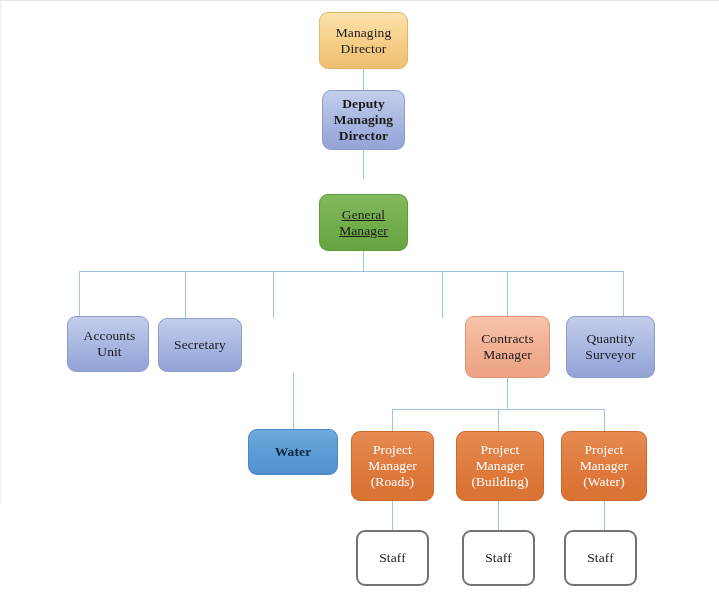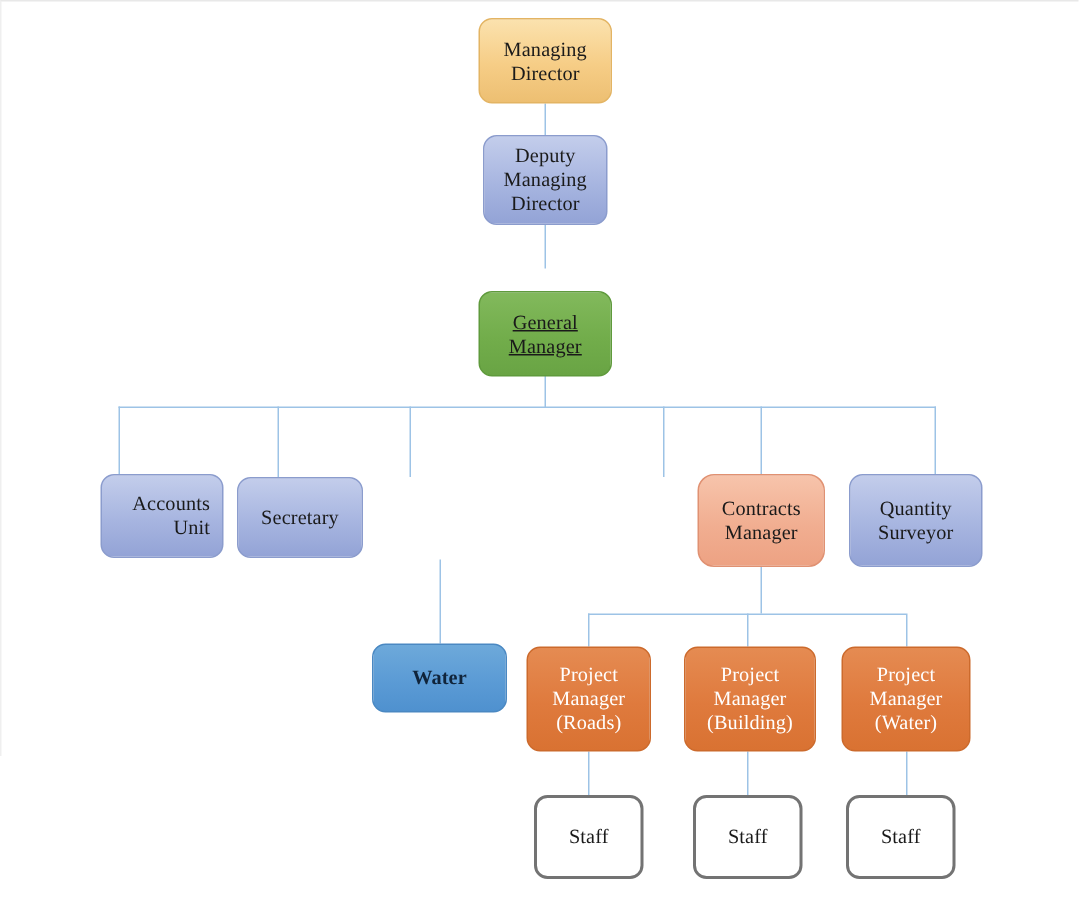--- a/index.html
+++ b/index.html
@@ -31,21 +31,21 @@
     align-items:center;
     border-radius:9px;
     font-size:13.5px;
     line-height:1.18;
     color:#1a1a1a;
     letter-spacing:.1px;
     z-index:3;
   }
   .node .lbl{width:100%;padding:0 8px;}
   .node.center .lbl{text-align:center;}
-  .node.left .lbl{text-align:right;padding-left:11px;}
+  .node.left .lbl{text-align:center;padding-left:11px;}
 
   
   .fill-gold   {background:linear-gradient(180deg,#fbe2ae 0%,#f6cd86 55%,#edbf72 100%);border:1px solid #e3b463;}
   .fill-peri   {background:linear-gradient(180deg,#c3cdeb 0%,#a7b5e0 55%,#93a3d6 100%);border:1px solid #8b9ccd;}
   .fill-green  {background:linear-gradient(180deg,#82b95c 0%,#72ad4b 55%,#69a444 100%);border:1px solid #5f9a3c;}
   .fill-salmon {background:linear-gradient(180deg,#f7c4ab 0%,#f1ae91 55%,#eda283 100%);border:1px solid #e09172;}
   .fill-steel  {background:linear-gradient(180deg,#6da9da 0%,#5b9bd5 55%,#4f91cf 100%);border:1px solid #4a88c2;}
   .fill-orange {background:linear-gradient(180deg,#e58b52 0%,#df7a3d 55%,#d97232 100%);border:1px solid #cc6a2c;}
   .fill-white  {background:#ffffff;border:2px solid #737373;}
   .fill-steel .lbl{color:#10243a;font-weight:bold;}
@@ -80,39 +80,39 @@
   <div class="conn v" style="left:603px;top:408px;height:22px;"></div>
 
   <div class="conn v" style="left:391px;top:500px;height:29px;"></div>
   <div class="conn v" style="left:497px;top:500px;height:29px;"></div>
   <div class="conn v" style="left:603px;top:500px;height:29px;"></div>
 
   <div class="node center fill-gold" style="left:318px;top:11px;width:89px;height:57px;">
     <span class="lbl">Managing<br>Director</span>
   </div>
 
-  <div class="node center fill-peri" style="left:321px;top:89px;width:83px;height:60px;">
+  <div class="node center fill-peri" style="left:321px;top:89px;width:83px;height:60px;font-weight:bold;">
     <span class="lbl">Deputy<br>Managing<br>Director</span>
   </div>
 
   <div class="node center fill-green" style="left:318px;top:193px;width:89px;height:57px;text-decoration:underline;">
     <span class="lbl">General<br>Manager</span>
   </div>
 
   <div class="node left fill-peri" style="left:66px;top:315px;width:82px;height:56px;">
     <span class="lbl">Accounts<br>Unit</span>
   </div>
 
   <div class="node center fill-peri" style="left:157px;top:317px;width:84px;height:54px;">
     <span class="lbl">Secretary</span>
   </div>
 
 
 
-  <div class="node center fill-salmon" style="left:464px;top:315px;width:85px;height:62px;border-radius:11px;">
+  <div class="node center fill-salmon" style="left:464px;top:315px;width:85px;height:62px;">
     <span class="lbl">Contracts<br>Manager</span>
   </div>
 
   <div class="node center fill-peri" style="left:565px;top:315px;width:89px;height:62px;justify-content:center;">
     <span class="lbl">Quantity<br>Surveyor</span>
   </div>
 
   <div class="node center fill-steel" style="left:247px;top:428px;width:90px;height:46px;">
     <span class="lbl">Water</span>
   </div>

